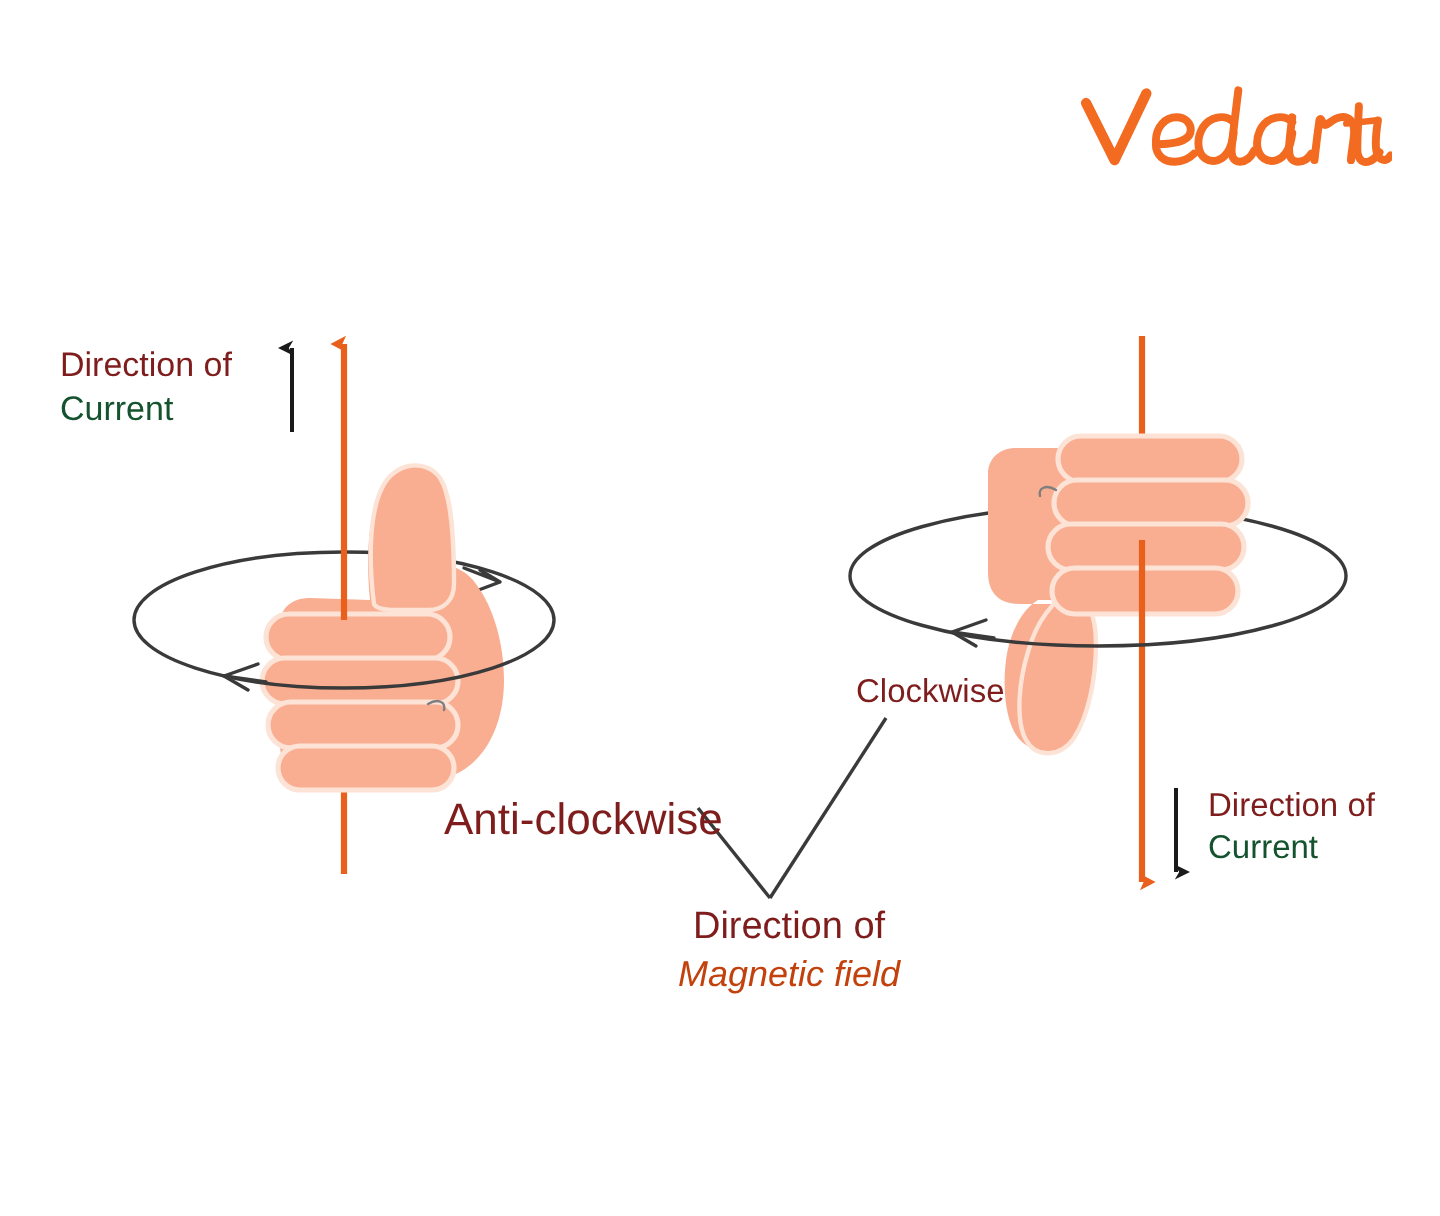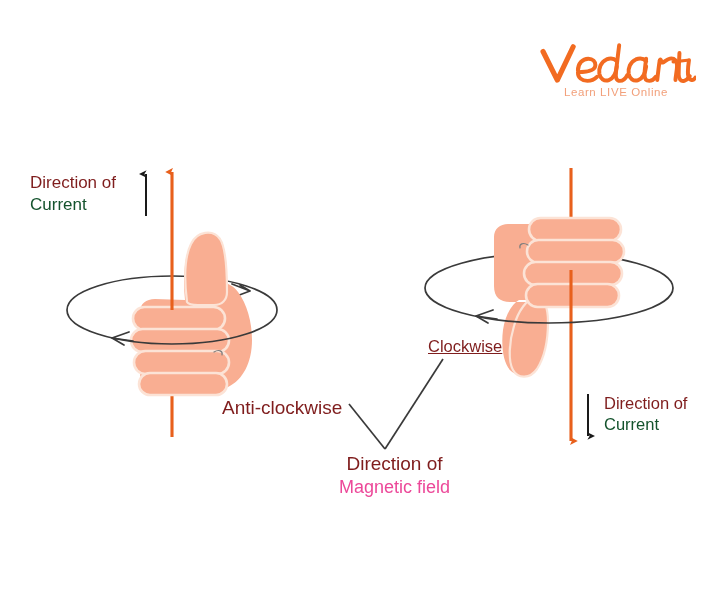--- a/index.html
+++ b/index.html
@@ -51,44 +51,43 @@
 
   
   .lbl {
     position: absolute;
     font-family: "Liberation Sans", sans-serif;
     white-space: nowrap;
     line-height: 1.28;
   }
   .lbl-dark   { color: #7f1d1d; }
   .lbl-red    { color: #14532d; }
-  .lbl-cyan   { color: #ec4899; }
+  .lbl-cyan   { color: #c2410c; font-style: italic; }
 
   #label-current-left {
     left: 30px;
     top: 172px;
     font-size: 17px;
     text-align: left;
   }
   #label-current-right {
     left: 604px;
     top: 393px;
     font-size: 16.5px;
     text-align: left;
   }
   #label-anticlockwise {
     left: 222px;
     top: 396px;
-    font-size: 19px;
+    font-size: 22px;
   }
   #label-clockwise {
     left: 428px;
     top: 336px;
     font-size: 16.5px;
-    text-decoration: underline;
   }
   #label-magnetic {
     left: 339px;
     top: 452px;
     font-size: 19px;
     text-align: center;
   }
   #label-magnetic .line2 { font-size: 18px; }
 </style>
 </head>
@@ -242,21 +241,20 @@
 
       <path d="M152 48 C152 48 154 30 155 24 C155 22 156 21 157 24
                C159 29 162 22 168 21 C174 20 177 24 177 30 C177 36 175 44 175 48" stroke-width="5"></path>
 
       <path d="M180 14 C180 14 179 34 179 41 C179 47 182 50 186 49 C189 48 191 46 193 43" stroke-width="5"></path>
       <path d="M172 25 L190 23" stroke-width="4"></path>
 
       <path d="M192 23 C192 23 190 36 191 42 C192 48 197 50 200 45" stroke-width="5"></path>
     </g>
   </svg>
-  <span class="logo-tagline">Learn LIVE Online</span>
 </div>
 
 <div class="lbl" id="label-current-left">
   <div class="lbl-dark">Direction of</div>
   <div class="lbl-red">Current</div>
 </div>
 
 <div class="lbl" id="label-current-right">
   <div class="lbl-dark">Direction of</div>
   <div class="lbl-red">Current</div>

